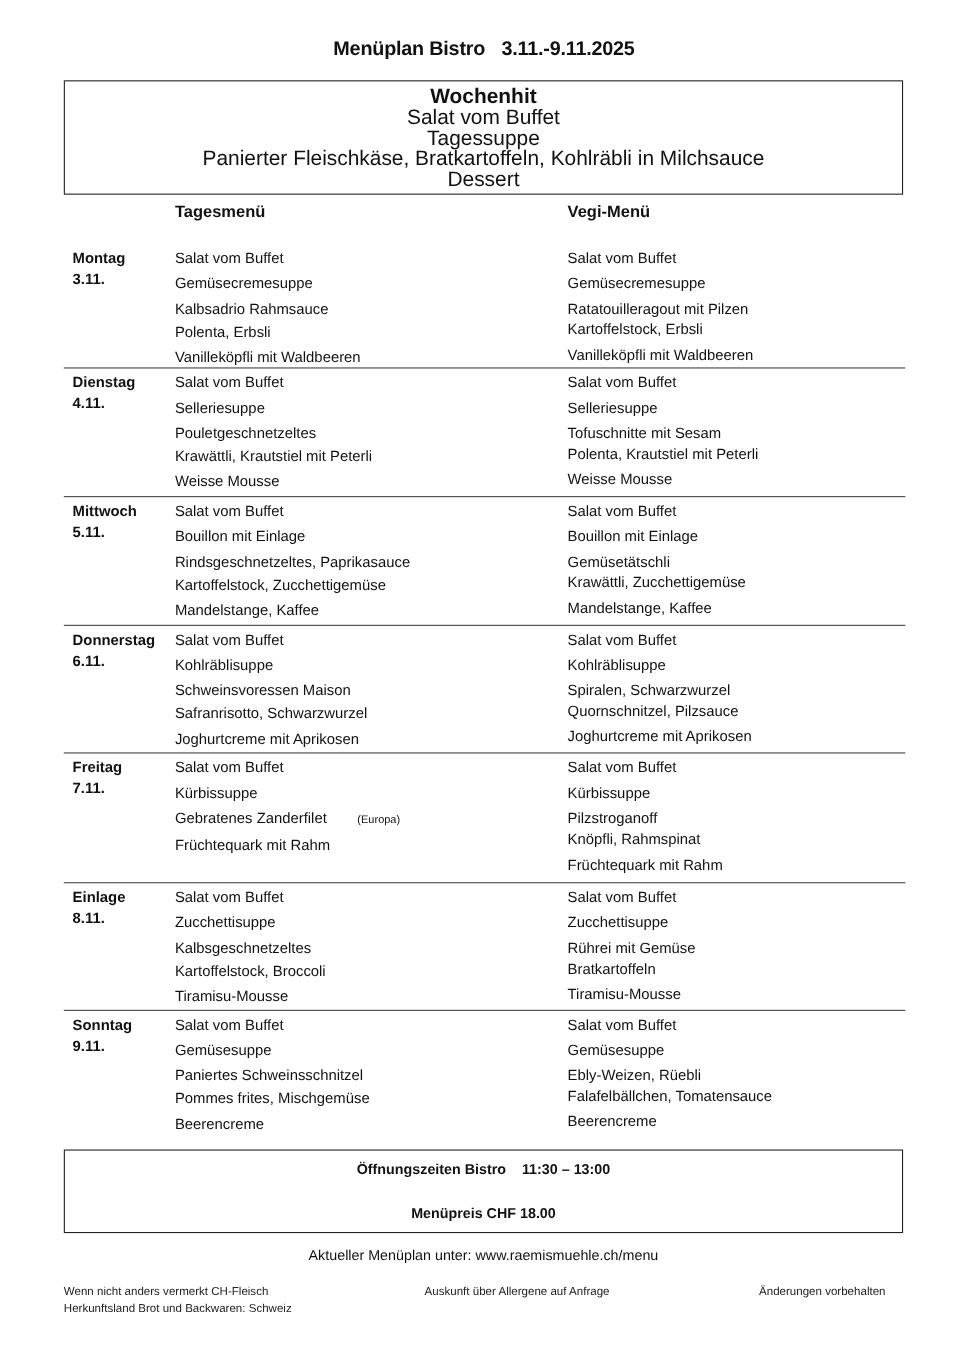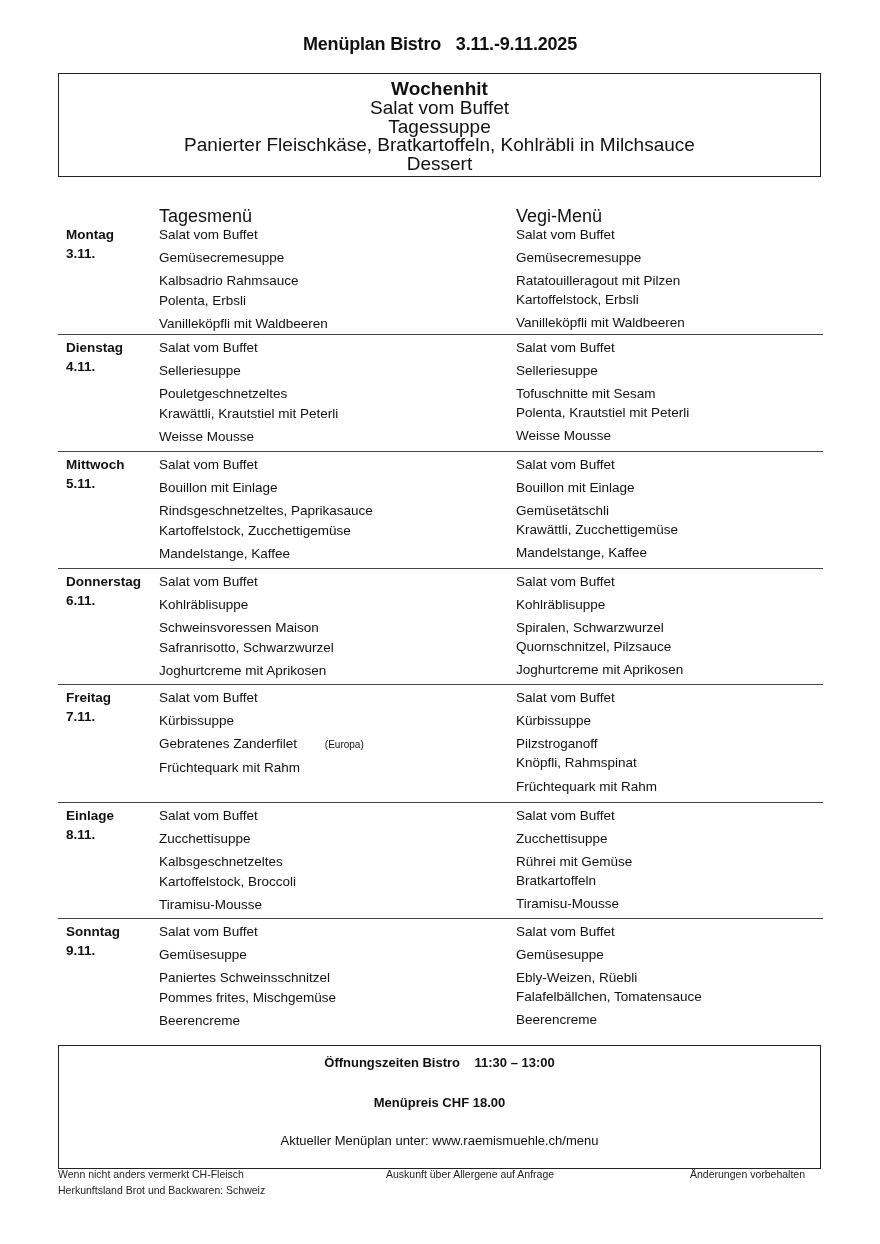--- a/index.html
+++ b/index.html
@@ -17,21 +17,21 @@
   .box {
     position: absolute; left: 58px; width: 763px;
     border: 1.5px solid #222; box-sizing: border-box;
     text-align: center;
   }
   .wochenhit { top: 73px; height: 104px; padding-top: 6px; }
   .wochenhit .line { font-size: 19px; line-height: 18.8px; }
   .wochenhit .head { font-weight: bold; }
 
   .col-head {
-    position: absolute; top: 206px; font-weight: normal; font-size: 18px;
+    position: absolute; top: 184px; font-weight: bold; font-size: 15px;
   }
   .menu {
     position: absolute; left: 58px; top: 222px; width: 765px;
   }
   .day {
     position: relative; box-sizing: border-box;
     border-bottom: 1.5px solid #444;
   }
   .day.last { border-bottom: none; }
   .day-label {
@@ -40,21 +40,21 @@
   }
   .meal {
     position: absolute; top: 3px; font-size: 13.5px;
   }
   .meal .item { line-height: 19px; }
   .meal .gap { height: 4px; }
   .meal-std { left: 101px; width: 340px; }
   .meal-veg { left: 458px; width: 300px; }
   .small { font-size: 10px; padding-left: 24px; }
 
-  .footer-box { top: 1045px; height: 124px; padding-top: 8px; }
+  .footer-box { top: 1045px; height: 76px; padding-top: 8px; }
   .footer-box .line { font-size: 13px; }
   .footer-box .bold { font-weight: bold; }
   .footer-box .l1 { height: 40px; line-height: 18px; }
   .footer-box .l2 { height: 38px; line-height: 18px; }
   .footer-box .l3 { line-height: 18px; }
 
   .notes {
     position: absolute; top: 1166px; font-size: 10.5px; line-height: 16px;
     color: #222;
   }

